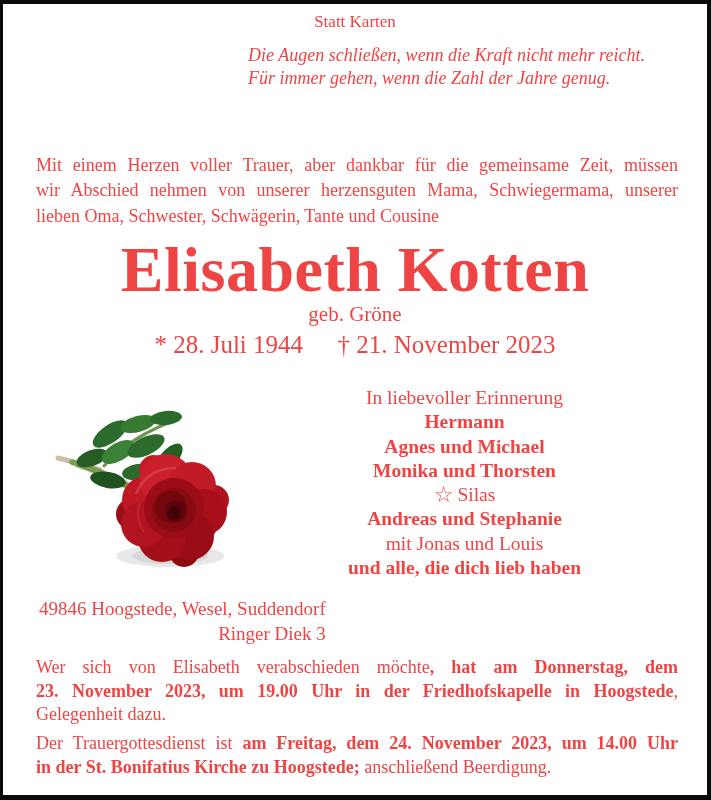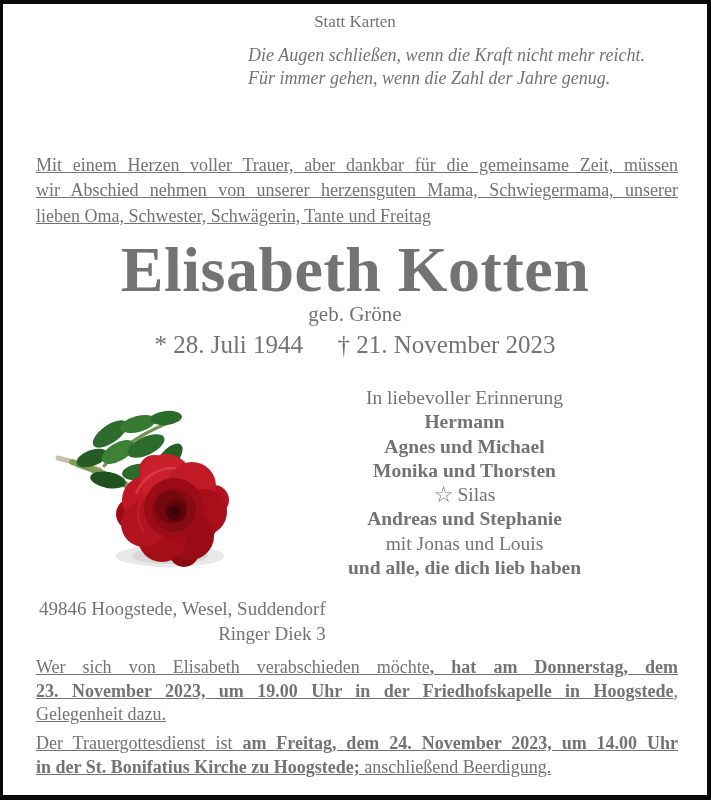--- a/index.html
+++ b/index.html
@@ -5,27 +5,27 @@
   html,body{margin:0;padding:0;background:#9e9e9e;}
   .sheet{
     position:relative;
     width:711px;height:800px;
     box-sizing:border-box;
     background:#ffffff;
     border-style:solid;border-color:#0a0a0a;
     border-width:4px 4px 5px 3px;
     overflow:hidden;
     font-family:"Liberation Serif","DejaVu Serif",serif;
-    color:#737373;
+    color:#ef4444;
   }
   .abs{position:absolute;}
   .center{left:0;right:0;text-align:center;}
   .header{top:8px;font-size:17px;}
   .poem{left:245px;top:40px;font-style:italic;font-size:18px;line-height:23.4px;white-space:nowrap;}
-  .para{left:33px;width:642px;font-size:18px;line-height:25.3px;text-decoration:underline;}
+  .para{left:33px;width:642px;font-size:18px;line-height:25.3px;}
   .para .tline{text-align:justify;text-align-last:justify;}
   .para .tline.last{text-align:justify;text-align-last:left;}
   .intro{top:149px;}
   .farewell{top:652px;line-height:23.7px;}
   .service{top:728px;line-height:23.7px;}
   .b{font-weight:bold;margin-top:24px;}
   .name{top:234px;font-size:64px;font-weight:bold;line-height:1;letter-spacing:.5px;}
   .maiden{top:298px;font-size:21px;}
   .dates{top:327px;font-size:25px;}
   .dates .gap{display:inline-block;width:22px;}
@@ -42,21 +42,21 @@
   <div class="abs center header">Statt Karten</div>
 
   <div class="abs poem">
       <div>Die Augen schließen, wenn die Kraft nicht mehr reicht.</div>
       <div>Für immer gehen, wenn die Zahl der Jahre genug.</div>
     </div>
 
   <div class="abs para intro">
       <div class="tline"><span>Mit einem Herzen voller Trauer, aber dankbar für die gemeinsame Zeit, müssen</span></div>
       <div class="tline"><span>wir Abschied nehmen von unserer herzensguten Mama, Schwiegermama, unserer</span></div>
-      <div class="tline last"><span>lieben Oma, Schwester, Schwägerin, Tante und Freitag</span></div>
+      <div class="tline last"><span>lieben Oma, Schwester, Schwägerin, Tante und Cousine</span></div>
     </div>
 
   <div class="abs center name">Elisabeth Kotten</div>
 
   <div class="abs center maiden">geb. Gröne</div>
 
   <div class="abs center dates">
     <span>*</span>
     <span>28. Juli 1944</span>
     <span class="gap"></span>

